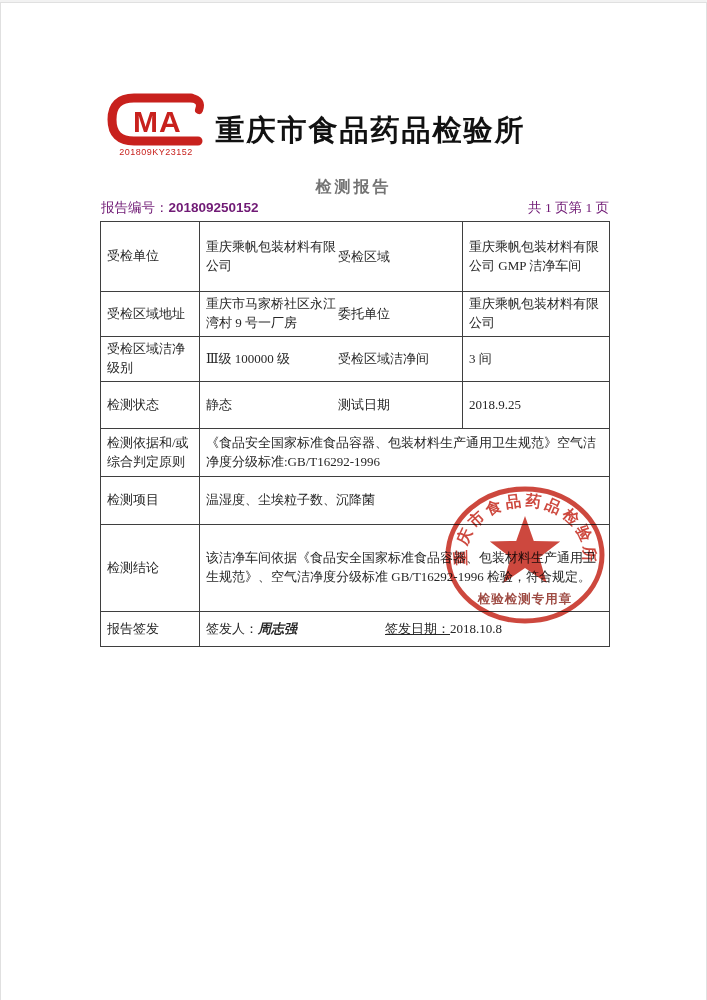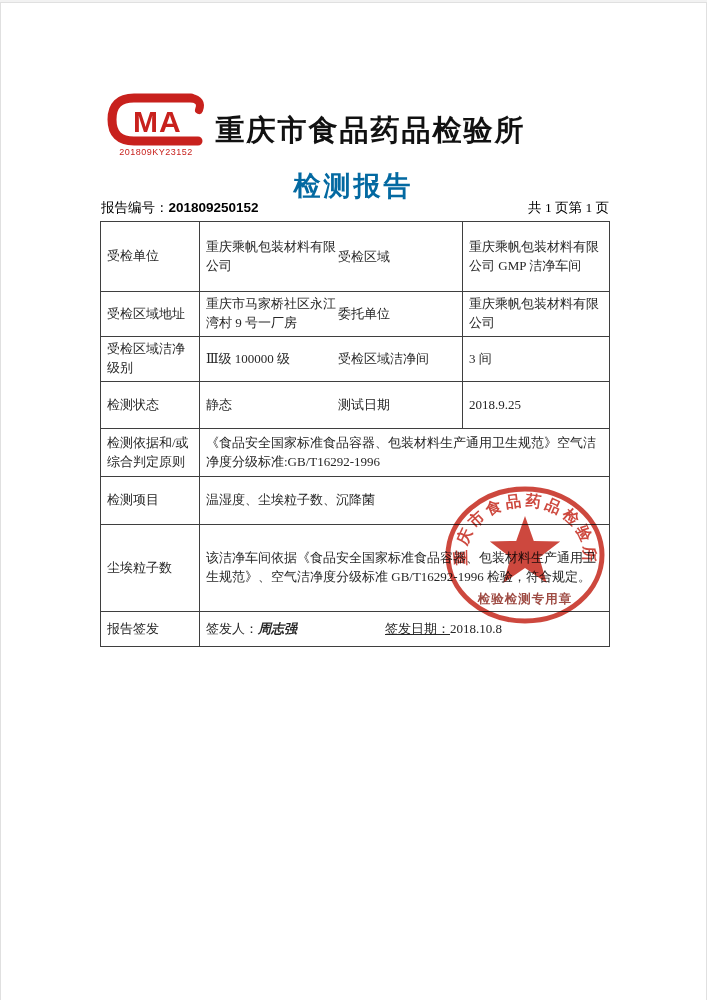--- a/index.html
+++ b/index.html
@@ -9,26 +9,26 @@
     background:#ffffff; border:1px solid #e0e0e0; overflow:hidden;
     font-family:"Liberation Serif","DejaVu Serif",serif; color:#2a2a2a;
   }
   
   #cma-logo { position:absolute; left:103px; top:86px; width:106px; height:74px; }
   #org-title {
     position:absolute; left:112px; right:78px; top:108px;
     text-align:center; font-size:29px; font-weight:bold; letter-spacing:2px; color:#111;
   }
   #report-title {
-    position:absolute; left:0; right:0; top:165px;
-    text-align:center; font-size:27px; font-weight:bold; letter-spacing:3px; color:#0369a1;
+    position:absolute; left:0; right:0; top:174px;
+    text-align:center; font-size:16px; font-weight:bold; letter-spacing:3px; color:#737373;
   }
   #meta-row {
     position:absolute; left:100px; right:97px; top:196px;
-    display:flex; justify-content:space-between; font-size:13.5px; color:#000000;
+    display:flex; justify-content:space-between; font-size:13.5px; color:#701a75;
   }
   #meta-row .num { font-family:"Liberation Sans","DejaVu Sans",sans-serif; font-weight:700; }
   
   table.report {
     position:absolute; left:99px; top:218px; width:509px;
     border-collapse:collapse; table-layout:fixed; font-size:13px; color:#262626;border-radius:26px;
   }
   table.report td { border:1px solid #3f3f3f; vertical-align:middle; padding:3px 6px; line-height:1.45; }
   td.lc { width:99px; }
   col.c1{width:99px} col.c2{width:152px} col.c3{width:111px} col.c4{width:147px}
@@ -117,21 +117,21 @@
       <td class="lc">检测依据和/或综合判定原则</td>
       <td class="span" colspan="3">《食品安全国家标准食品容器、包装材料生产通用卫生规范》空气洁净度分级标准:GB/T16292-1996</td>
     </tr>
 
     <tr class="r6">
       <td class="lc">检测项目</td>
       <td class="span" colspan="3">温湿度、尘埃粒子数、沉降菌</td>
     </tr>
 
     <tr class="r7">
-      <td class="lc">尘埃粒子数</td>
+      <td class="lc">检测结论</td>
       <td class="span" colspan="3">该洁净车间依据《食品安全国家标准食品容器、包装材料生产通用卫生规范》、空气洁净度分级标准 GB/T16292-1996 检验，符合规定。</td>
     </tr>
 
     <tr class="r8">
       <td class="lc">报告签发</td>
       <td colspan="3">
         <span>签发人：</span><span class="signer">周志强</span><span class="sig-date">签发日期：</span><span>2018.10.8</span>
       </td>
     </tr>
 

